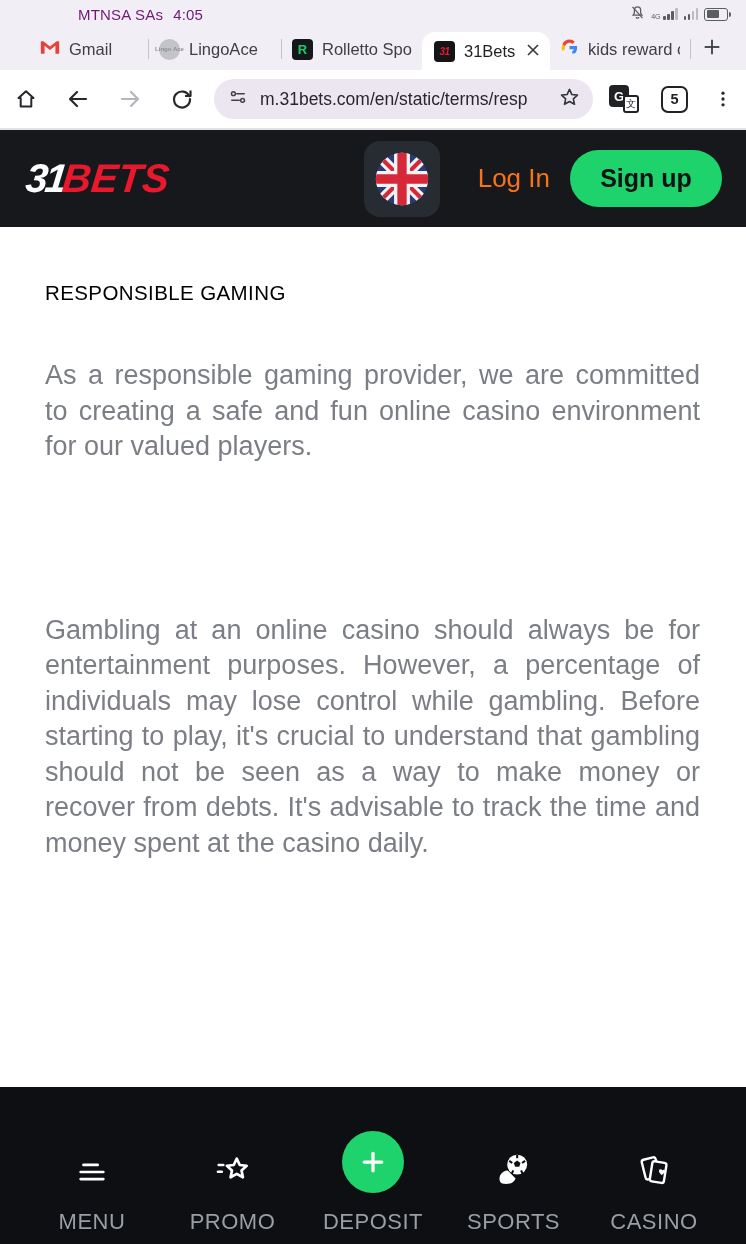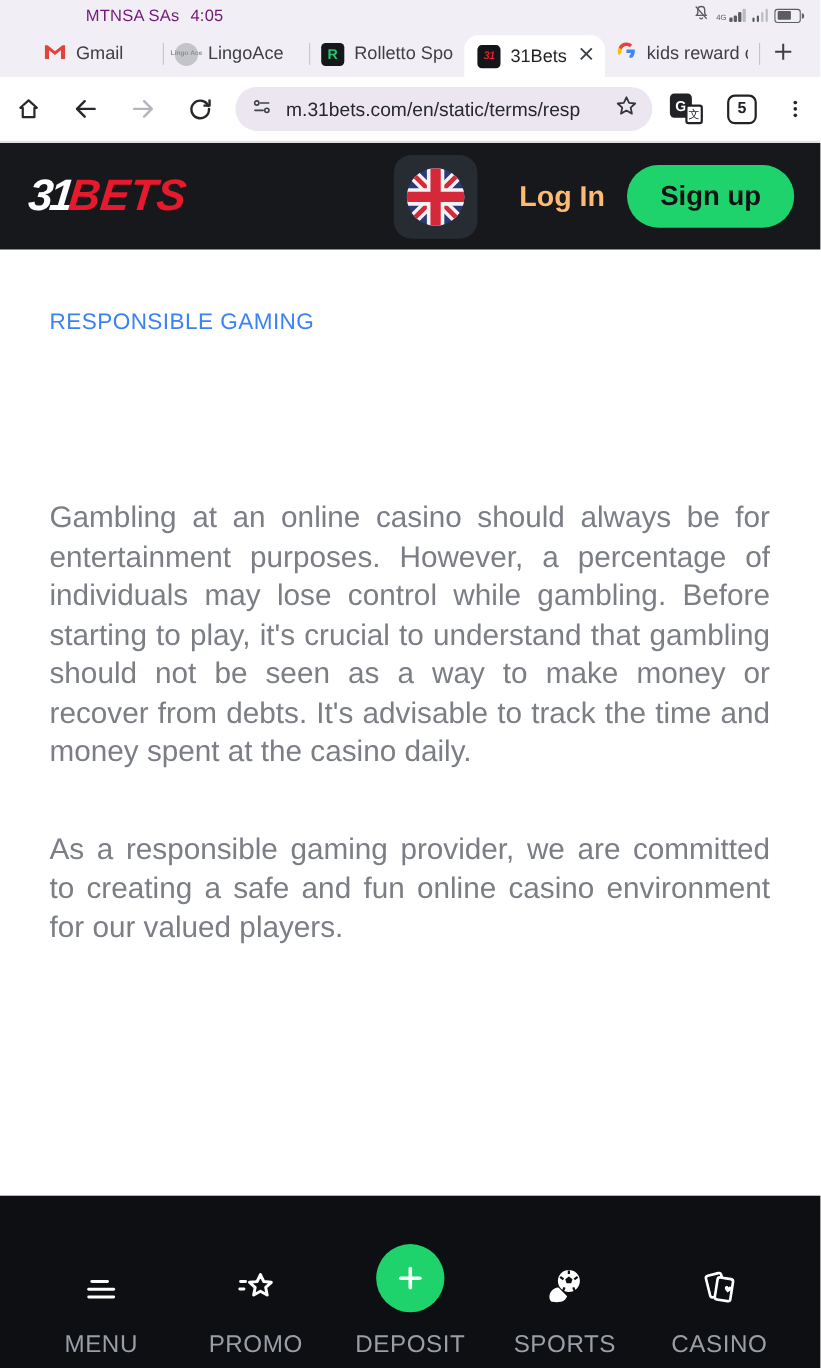--- a/index.html
+++ b/index.html
@@ -45,27 +45,27 @@
 
   
   .site-header { position:absolute; top:130px; left:0; width:746px; height:97px; background:#16181c;
     display:flex; align-items:center; }
   .logo { margin-left:26px; font-size:40px; font-weight:bold; font-style:italic; letter-spacing:0px;
     transform:skewX(-6deg); white-space:nowrap; }
   .logo .l31 { color:#ffffff; letter-spacing:-3px;}
   .logo .lbets { color:#e8192c; margin-left:-2px; }
   .flag-btn { margin-left:auto; width:76px; height:76px; background:#272c33; border-radius:16px;
     display:flex; align-items:center; justify-content:center; }
-  .login { color:#fdba74; font-size:26px; font-weight:700; margin:0 0 0 38px; }
+  .login { color:#f97316; font-size:26px; font-weight:400; margin:0 0 0 38px; }
   .signup-btn { margin:0 24px 0 20px; width:152px; height:57px; background:#1fd36c; border:none; border-radius:29px;
     color:#101216; font-size:25px; font-weight:bold; font-family:"Liberation Sans",sans-serif; }
 
   
   .content { position:absolute; top:227px; left:0; width:746px; height:817px; background:#ffffff; }
-  .page-heading { margin:54px 46px 0 45px; color:#3b82f6; font-size:20.5px; font-weight:500; letter-spacing:.4px; }
+  .page-heading { margin:54px 46px 0 45px; color:#000000; font-size:20.5px; font-weight:500; letter-spacing:.4px; }
   .para { margin:0 46px 0 45px; color:#7b7e84; font-size:27px; line-height:35.5px; text-align:justify; }
   .para1 { margin-top:148px; }
   .para2 { margin-top:53px; }
 
   
   .bottom-nav { position:absolute; top:1044px; left:0; width:746px; height:200px; background:#0d0f13;
     display:flex; justify-content:space-between; padding:36px 32px 0 32px;margin-top:43px; }
   .nav-item { width:120px; height:112px; display:flex; flex-direction:column; align-items:center; justify-content:flex-end; }
   .nav-icon { margin-bottom:20px; display:flex; align-items:center; justify-content:center; }
   .nav-label { color:#9a9ea5; font-size:22px; letter-spacing:.5px; }
@@ -226,22 +226,22 @@
         <path d="M30 0 V60 M0 30 H60" stroke="#d5293a" stroke-width="10"></path>
       </g>
     </svg>
   </div>
   <div class="login">Log In</div>
   <button class="signup-btn">Sign up</button>
 </div>
 
 <div class="content">
   <div class="page-heading">RESPONSIBLE GAMING</div>
+  <p class="para para2">As a responsible gaming provider, we are committed to creating a safe and fun online casino environment for our valued players.</p>
   <p class="para para1">Gambling at an online casino should always be for entertainment purposes. However, a percentage of individuals may lose control while gambling. Before starting to play, it's crucial to understand that gambling should not be seen as a way to make money or recover from debts. It's advisable to track the time and money spent at the casino daily.</p>
-  <p class="para para2">As a responsible gaming provider, we are committed to creating a safe and fun online casino environment for our valued players.</p>
 </div>
 
 <div class="bottom-nav">
   <div class="nav-item">
     <span class="nav-icon">
       <svg width="34" height="34" viewBox="0 0 24 24">
           <line x1="6" y1="7" x2="16" y2="7" stroke="#fff" stroke-width="1.9" stroke-linecap="round"></line>
           <line x1="4" y1="12" x2="20" y2="12" stroke="#fff" stroke-width="1.9" stroke-linecap="round"></line>
           <line x1="4" y1="17" x2="20" y2="17" stroke="#fff" stroke-width="1.9" stroke-linecap="round"></line>
         </svg>

